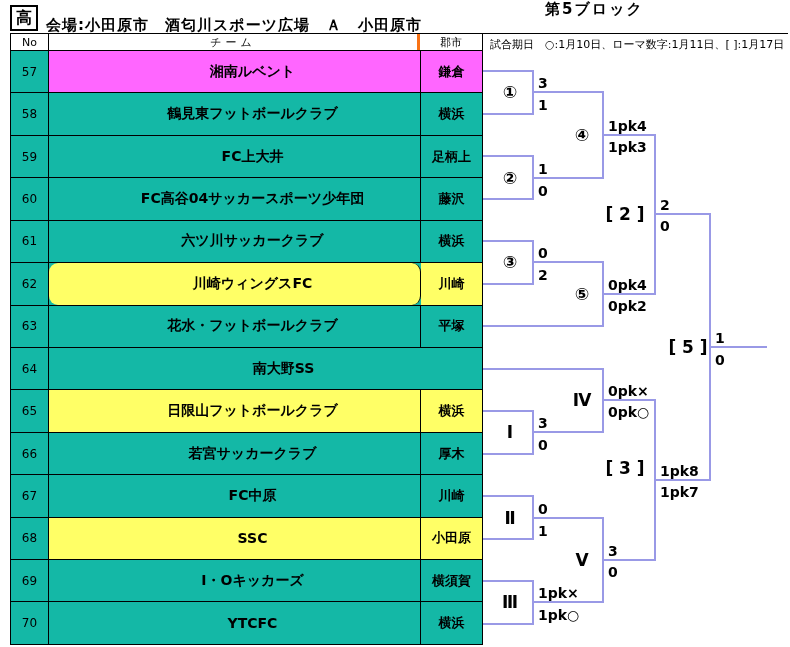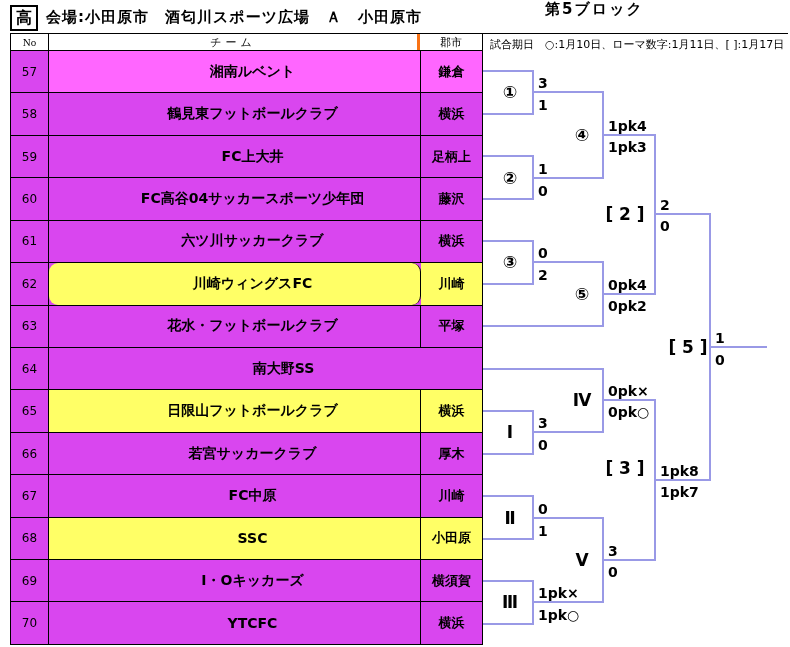--- a/index.html
+++ b/index.html
@@ -11,21 +11,21 @@
   }
   .page { position:absolute; left:0; top:0; width:790px; height:647px; background:#fff; }
 
   
   .grade {
     position:absolute; left:10px; top:5px;
     border:2px solid #000; padding:0 4px; line-height:22px;
     font-weight:bold; font-size:16px;
   }
   .venue {
-    position:absolute; left:46px; top:8px;
+    position:absolute; left:46px; top:16px;
     font-weight:bold; font-size:15px; letter-spacing:1px; white-space:nowrap;
   }
   .block {
     position:absolute; left:545px; top:0;
     font-weight:bold; font-size:15px; letter-spacing:2px; white-space:nowrap;text-align:center;
   }
   .topline-ext {
     position:absolute; left:483px; top:33px; width:305px; height:0;
     border-top:1px solid #000;
   }
@@ -35,32 +35,31 @@
   }
 
   
   .thead {
     position:absolute; left:10px; top:33px; width:473px; height:18px;
     display:flex; border:1px solid #000; background:#fff;
   }
   .thead .hc {
     display:flex; align-items:center; justify-content:center;
     font-size:11px;
-    font-family:Liberation Serif, serif;
   }
   .thead .no   { width:38px;  border-right:1px solid #000; }
   .thead .team { flex:1;      border-right:3px solid #f97316; letter-spacing:4px; }
   .thead .city { width:62px; }
 
   .tbody {
     position:absolute; left:10px; top:51px; width:473px; height:594px;
     display:flex; flex-direction:column;
     border-left:1px solid #000;
   }
-  .row { flex:1; display:flex; border-bottom:1px solid #000; background:#d946ef; }
+  .row { flex:1; display:flex; border-bottom:1px solid #000; background:#14b8a6; }
   .c {
     display:flex; align-items:center; justify-content:center;
     border-right:1px solid #000; overflow:hidden; white-space:nowrap;
   }
   .c.no   { width:38px;  font-size:12px; }
   .c.team { flex:1;      font-weight:bold; font-size:14px;padding-left:36px; }
   .c.city { width:62px;  font-weight:bold; font-size:13px; }
 
   
   svg.bracket { position:absolute; left:483px; top:0; width:307px; height:647px; }

